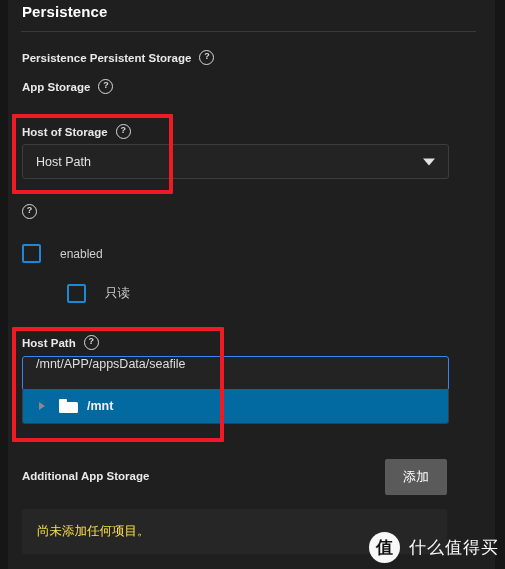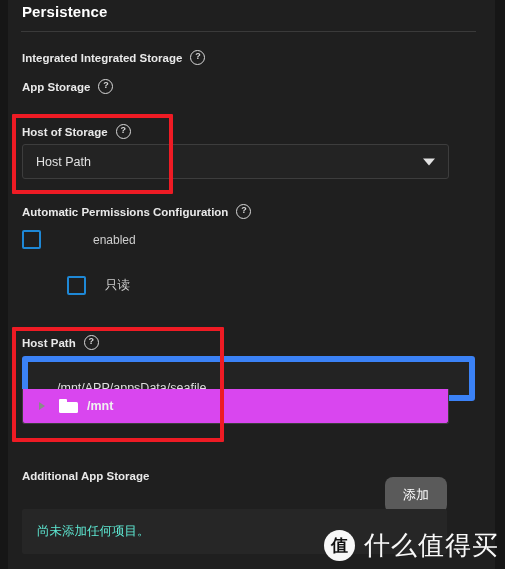--- a/index.html
+++ b/index.html
@@ -67,29 +67,29 @@
   .chk-box{
     width:15px;height:15px;border:2px solid #1e88d6;border-radius:2px;
     background:transparent;flex:0 0 auto;
   }
   .chk-label{margin-left:19px;font-size:12px;color:#cfcfcf;}
   .chk-label.cjk{font-family:"DejaVu Sans",sans-serif;font-size:12.5px;}
 
   
   .text-input{
     position:absolute;left:14px;width:425px;height:33px;
-    background:#232323;border:6px solid #3b82f6;border-radius:3px;
-    display:flex;align-items:flex-end;padding-left:16px;
+    background:#232323;border:1px solid #3b82f6;border-radius:3px;
+    display:flex;align-items:flex-start;
   }
   .text-input .val{margin-left:13px;font-size:12.5px;color:#dedede;}
 
   
   .tree-row{
     position:absolute;left:14px;width:425px;height:34px;
-    background:#d946ef;border:1px solid #3d3d3d;border-top:none;border-radius:0 0 3px 3px;
+    background:#0369a1;border:1px solid #3d3d3d;border-top:none;border-radius:0 0 3px 3px;
     display:flex;align-items:center;
   }
   .tree-caret{
     margin-left:16px;width:0;height:0;
     border-top:4.5px solid transparent;border-bottom:4.5px solid transparent;
     border-left:6px solid #8a8a8a;flex:0 0 auto;
   }
   .folder-ico{
     margin-left:14px;width:19px;height:14px;flex:0 0 auto;position:relative;
   }
@@ -111,86 +111,85 @@
     cursor:pointer;
   }
 
   
   .empty-panel{
     position:absolute;left:14px;width:425px;height:45px;
     background:#262626;border-radius:2px;
     display:flex;align-items:center;
   }
   .empty-panel .txt{
-    margin-left:15px;font-size:12.5px;color:#5eead4;
+    margin-left:15px;font-size:12.5px;color:#fde047;
     font-family:"DejaVu Sans",sans-serif;
   }
 
   
   .hl{position:absolute;border:4px solid #ee1b24;border-radius:1px;pointer-events:none;}
 
   
   .watermark{
     position:absolute;right:6px;bottom:6px;
     display:flex;align-items:center;gap:9px;
     opacity:.97;
   }
   .wm-logo{
     width:31px;height:31px;border-radius:50%;background:#ffffff;
     color:#111;font-size:17px;line-height:31px;text-align:center;
     font-family:"DejaVu Sans",sans-serif;font-weight:bold;
   }
   .wm-text{
-    font-size:26px;color:#ffffff;letter-spacing:1px;
+    font-size:17px;color:#ffffff;letter-spacing:1px;
     font-family:"DejaVu Sans",sans-serif;
   }
 </style>
 </head>
 <body>
 
 <div class="page">
   <div class="gutter-l"></div>
   <div class="gutter-r"></div>
 
   <div class="content">
 
     <div class="panel-title">Persistence</div>
     <div class="title-rule"></div>
 
     <div class="field-label" style="left:14px;top:50px;">
-      <span>Integrated Integrated Storage</span>
+      <span>Persistence Persistent Storage</span>
       <span class="help-icon">?</span>
     </div>
 
     <div class="field-label" style="left:14px;top:79px;align-items:center;">
       <span>App Storage</span>
       <span class="help-icon">?</span>
     </div>
 
     <div class="field-label" style="left:14px;top:124px;">
       <span>Host of Storage</span>
       <span class="help-icon">?</span>
     </div>
 
     <div class="select-box" style="top:144px;">
       <span class="select-value">Host Path</span>
       <span class="caret"></span>
     </div>
 
     <div class="field-label" style="left:14px;top:204px;">
-      <span>Automatic Permissions Configuration</span>
-      <span class="help-icon">?</span>
-    </div>
-
-    <div class="chk-row" style="top:230px;gap:33px;">
+      <span class="help-icon">?</span>
+    </div>
+
+    <div class="chk-row" style="top:244px;">
       <span class="chk-box"></span>
       <span class="chk-label">enabled</span>
     </div>
 
-    <div class="chk-row" style="top:276px;padding-left:45px;">
+    <div class="chk-row" style="top:284px;padding-left:45px;">
       <span class="chk-box"></span>
       <span class="chk-label cjk">只读</span>
     </div>
 
     <div class="field-label" style="left:14px;top:335px;">
       <span>Host Path</span>
       <span class="help-icon">?</span>
     </div>
 
     <div class="text-input" style="top:356px;">
@@ -203,21 +202,21 @@
         <span class="tab"></span>
           <span class="body"></span>
       </span>
       <span class="tree-label">/mnt</span>
     </div>
 
     <div class="field-label" style="left:14px;top:470px;text-align:center;">
       <span>Additional App Storage</span>
     </div>
 
-    <div class="add-btn" style="left:377px;top:477px;border-radius:8px;">添加</div>
+    <div class="add-btn" style="left:377px;top:459px;">添加</div>
 
     <div class="empty-panel" style="top:509px;">
       <span class="txt">尚未添加任何项目。</span>
     </div>
 
   </div>
 
   <div class="hl" style="left:12px;top:114px;width:153px;height:72px;"></div>
   <div class="hl" style="left:12px;top:327px;width:204px;height:107px;"></div>
 

